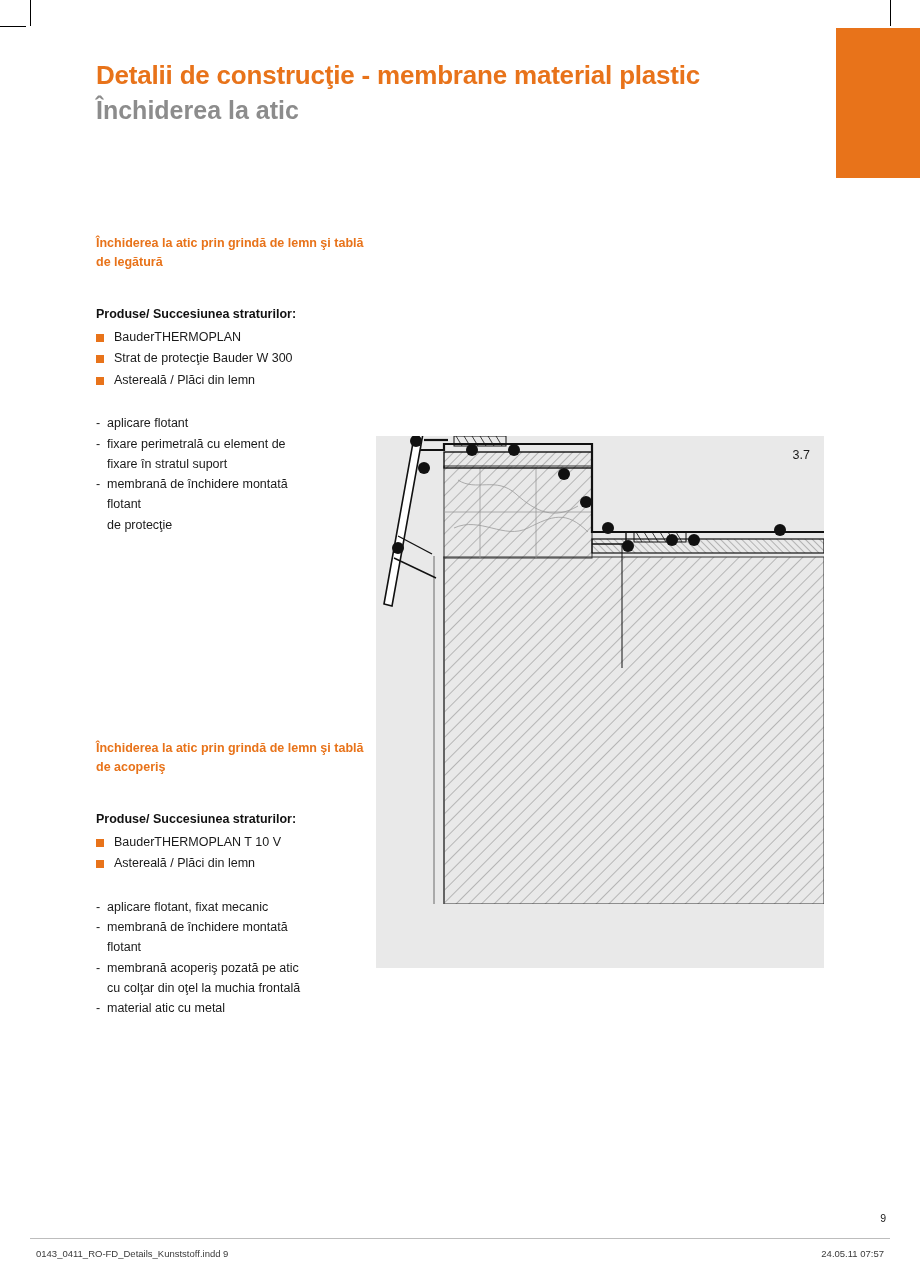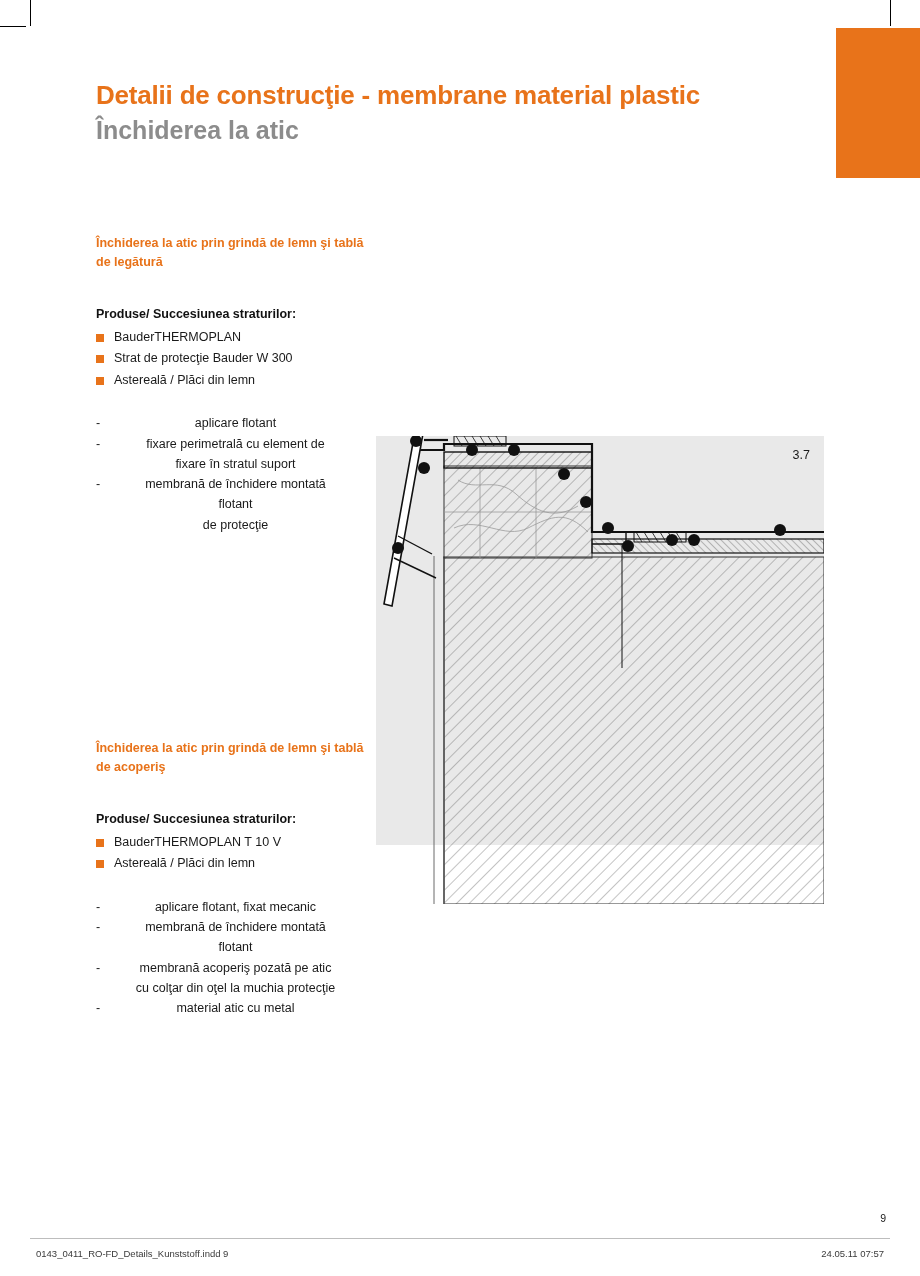--- a/index.html
+++ b/index.html
@@ -37,21 +37,21 @@
     top: 28px;
     width: 84px;
     height: 150px;
     background: #e8731a;
   }
 
   
   .title-block {
     position: absolute;
     left: 96px;
-    top: 80px;
+    top: 60px;
     width: 740px;
   }
   .title-main {
     font-size: 26px;
     font-weight: bold;
     color: #e8731a;
     letter-spacing: -0.2px;
     line-height: 1.2;
     margin: 0;
   }
@@ -103,39 +103,38 @@
     height: 8px;
     background: #e8731a;
   }
   .dashes { margin: 22px 0 0 0; padding: 0; list-style: none; }
   .dashes li {
     position: relative;
     padding-left: 11px;
     font-size: 12.5px;
     line-height: 1.62;
     color: #1a1a1a;
-    text-align: center;
   }
   .dashes li::before {
     content: "-";
     position: absolute;
     left: 0;
     top: 0;
   }
   .dashes li.cont { padding-left: 11px; }
   .dashes li.cont::before { content: ""; }
 
   
   .figure {
     position: absolute;
     left: 376px;
     width: 448px;
     background: #e9e9e9;
   }
-  .fig-1 { top: 218px; height: 409px; }
+  .fig-1 { top: 218px; height: 532px; }
   .fig-num {
     position: absolute;
     right: 14px;
     top: 12px;
     font-size: 12.5px;
     color: #1a1a1a;
   }
   .fig-svg { display: block; width: 448px; height: 468px; }
 
   
@@ -291,21 +290,21 @@
       <p class="prod-head">Produse/ Succesiunea straturilor:</p>
       <ul class="bullets">
         <li>BauderTHERMOPLAN T 10 V</li>
         <li>Astereală / Plăci din lemn</li>
       </ul>
       <ul class="dashes">
         <li>aplicare flotant, fixat mecanic</li>
         <li>membrană de închidere montată</li>
         <li class="cont">flotant</li>
         <li>membrană acoperiş pozată pe atic</li>
-        <li class="cont">cu colţar din oţel la muchia protecţie</li>
+        <li class="cont">cu colţar din oţel la muchia frontală</li>
         <li>material atic cu metal</li>
       </ul>
     </div>
 
   </div>
 
   <div class="page-num">9</div>
   <div class="footer-rule"></div>
   <div class="footer-left">0143_0411_RO-FD_Details_Kunststoff.indd   9</div>
   <div class="footer-right">24.05.11   07:57</div>

